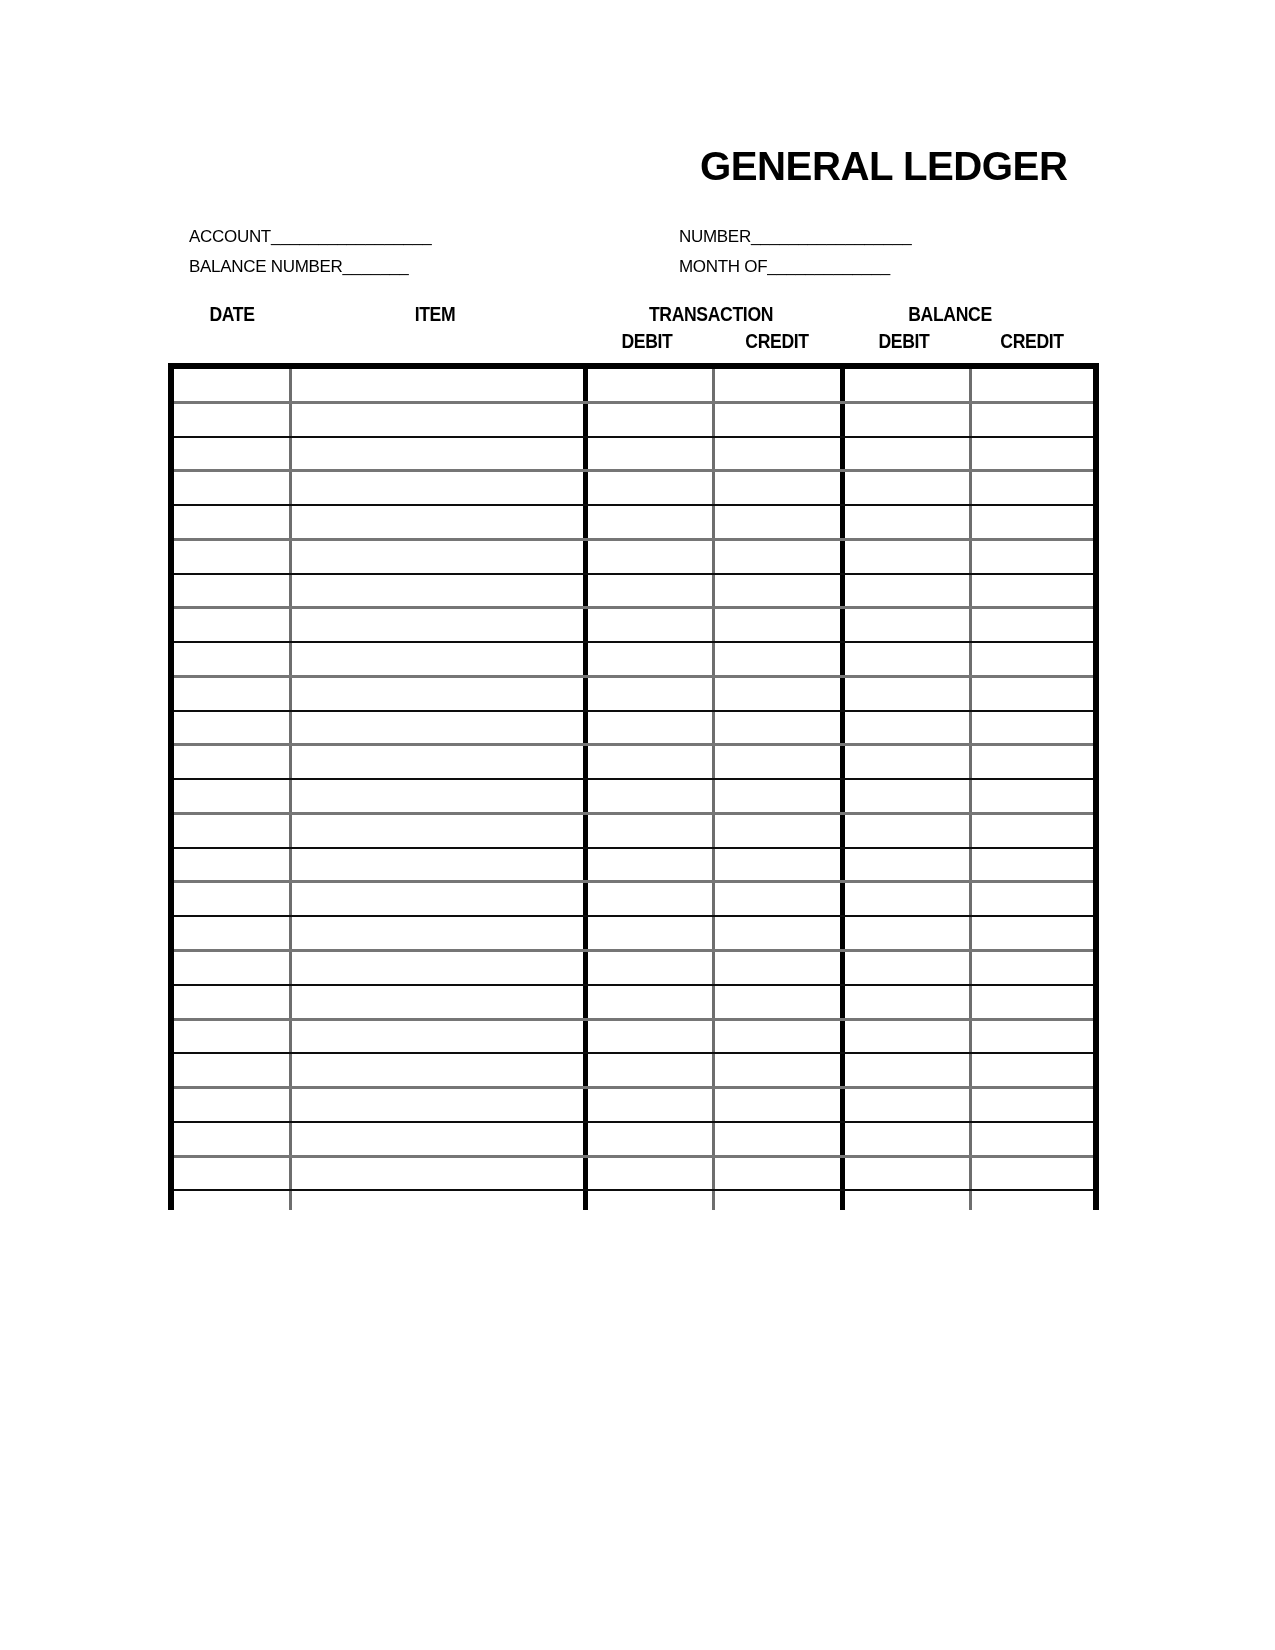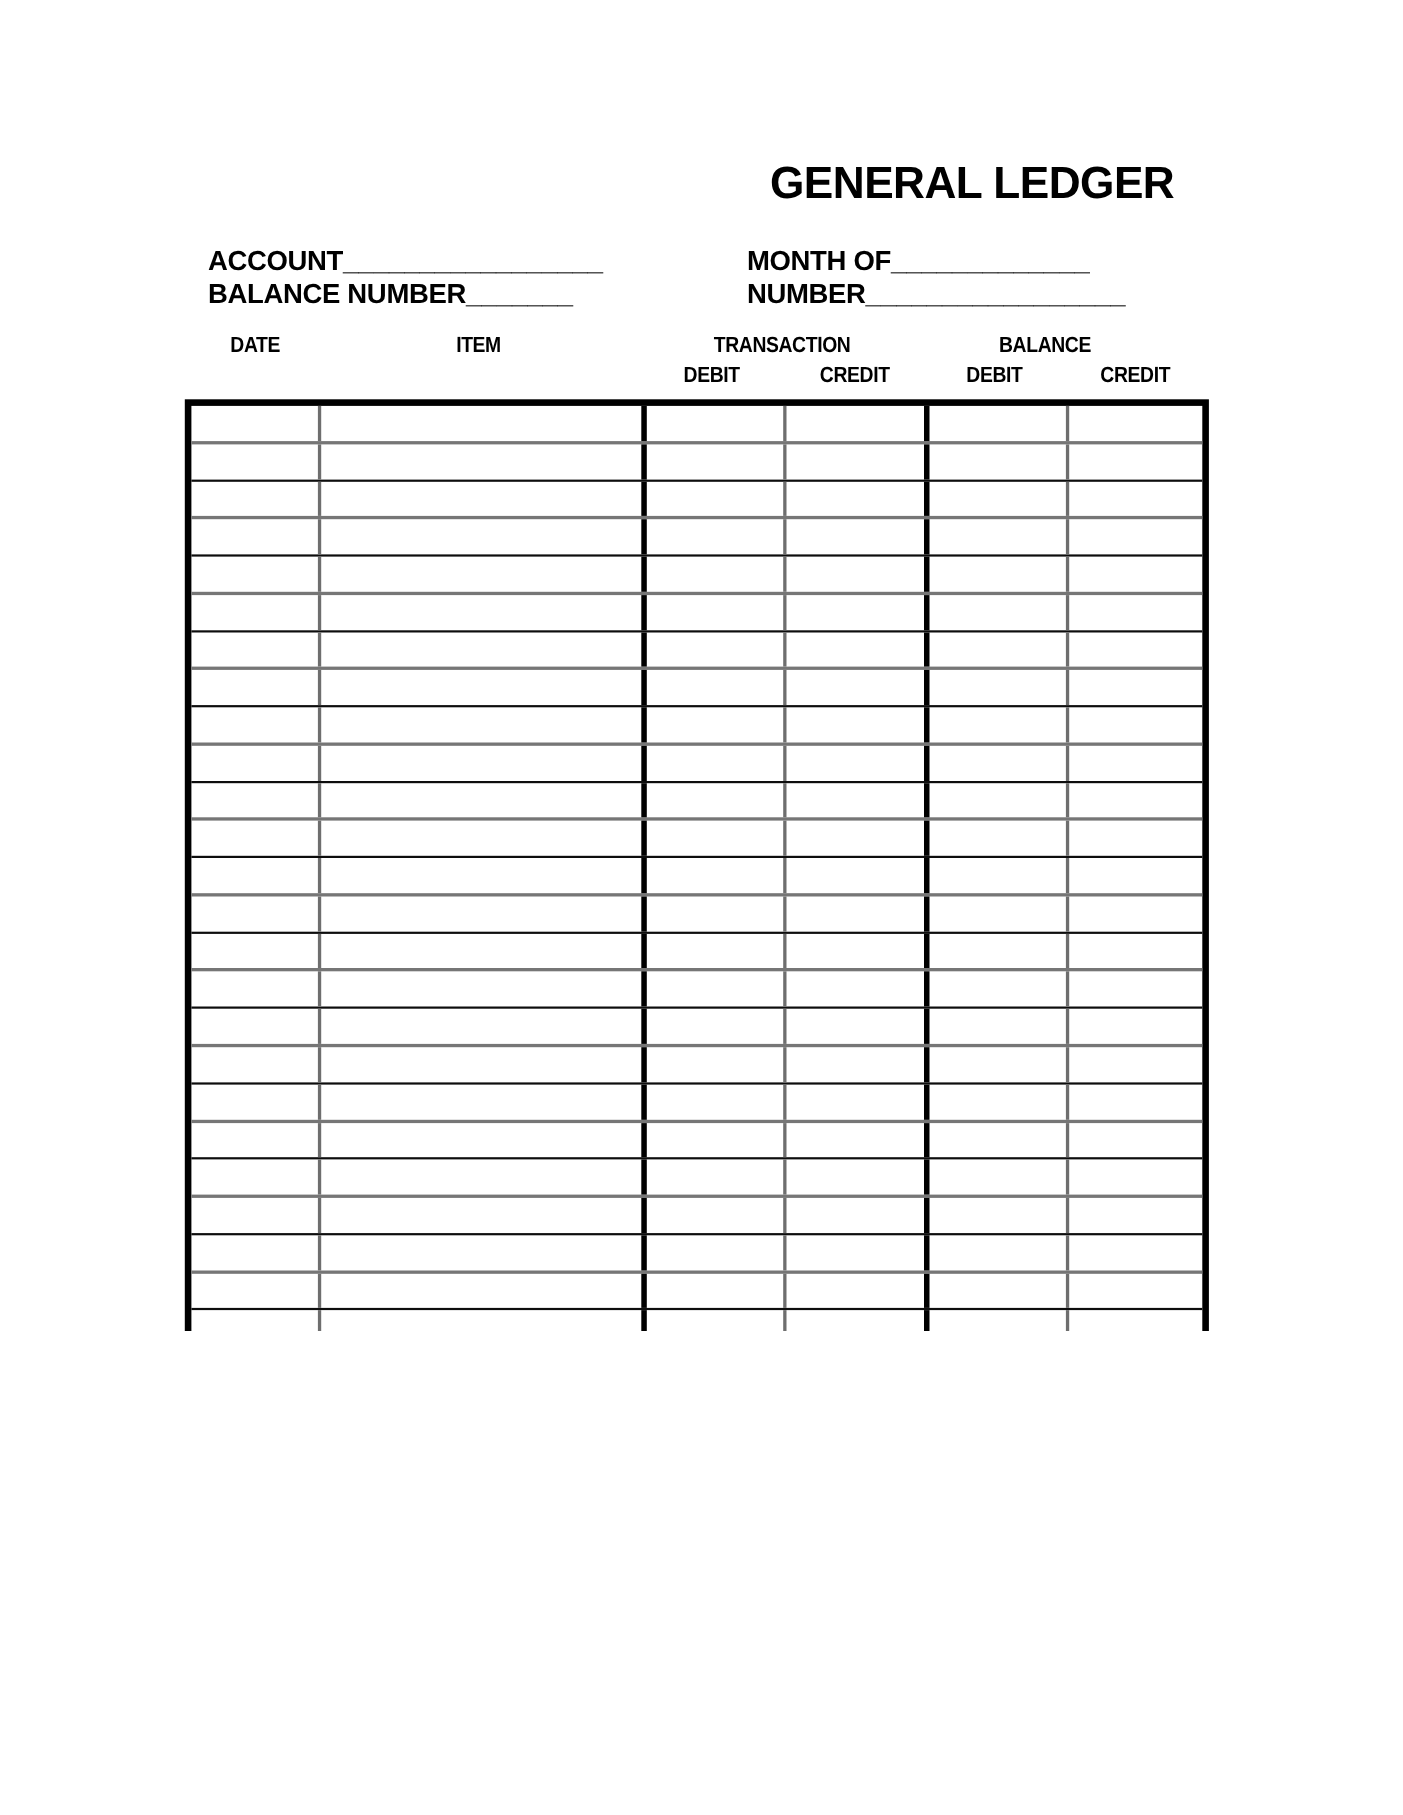--- a/index.html
+++ b/index.html
@@ -26,22 +26,22 @@
     font-weight: 700;
     letter-spacing: -0.5px;
     white-space: nowrap;
     transform: scaleX(0.98);
     transform-origin: left center;
   }
 
   .fields-block {
     position: absolute;
     top: 222px;
-    font-size: 25px;
-    font-weight: 700;
+    font-size: 17px;
+    font-weight: 400;
     line-height: 30px;
     white-space: nowrap;
     letter-spacing: -0.3px;
   }
   .fields-left  { left: 189px; }
   .fields-right { left: 679px; }
   .fill-line { letter-spacing: 0; }
 
   
   .col-head {
@@ -103,24 +103,24 @@
     <div>
       <span>ACCOUNT</span><span class="fill-line">_________________</span>
     </div>
     <div>
       <span>BALANCE NUMBER</span><span class="fill-line">_______</span>
     </div>
   </div>
 
   <div class="fields-block fields-right">
     <div>
+      <span>NUMBER</span><span class="fill-line">_________________</span>
+    </div>
+    <div>
       <span>MONTH OF</span><span class="fill-line">_____________</span>
-    </div>
-    <div>
-      <span>NUMBER</span><span class="fill-line">_________________</span>
     </div>
   </div>
 
   <div class="col-head row1 h-date">DATE</div>
   <div class="col-head row1 h-item">ITEM</div>
   <div class="col-head row1 h-transaction">TRANSACTION</div>
   <div class="col-head row1 h-balance">BALANCE</div>
 
   <div class="col-head row2 h-tdebit">DEBIT</div>
   <div class="col-head row2 h-tcredit">CREDIT</div>

